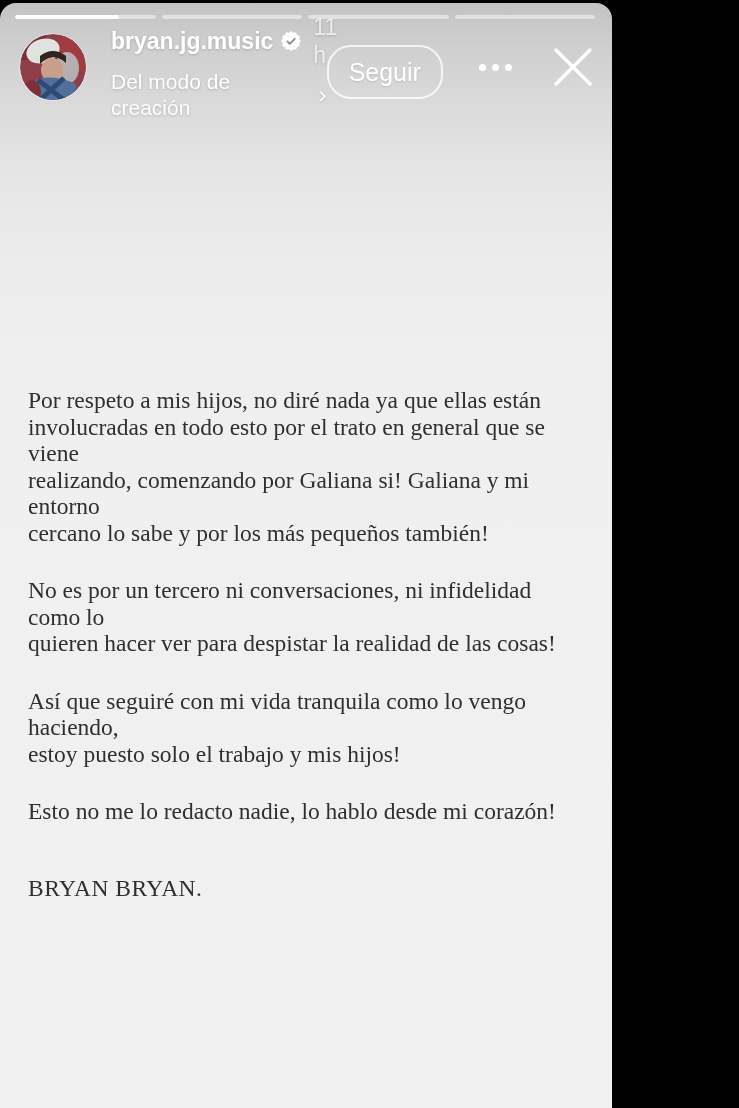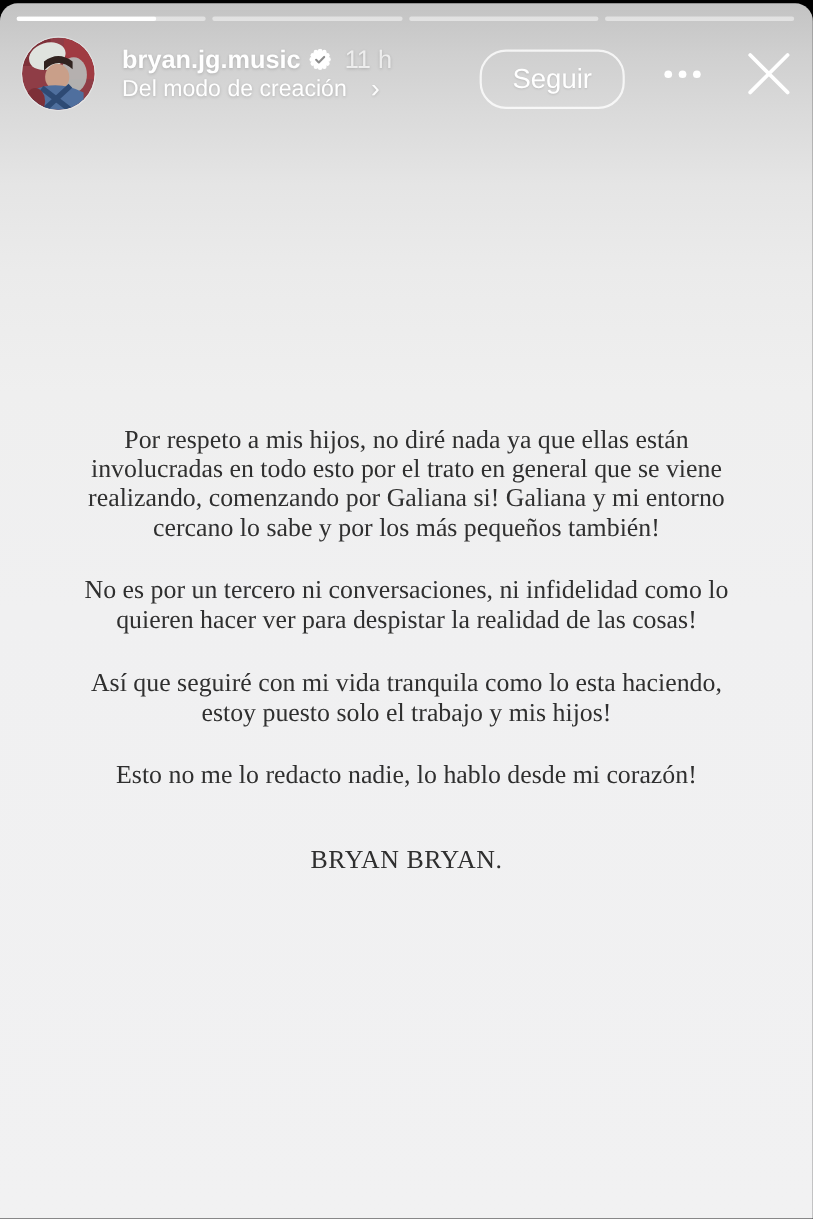--- a/index.html
+++ b/index.html
@@ -6,21 +6,21 @@
     --text:#2f2f2f; --header-text:#ffffff; --timestamp:rgba(255,255,255,0.72);
     --bg-top:#c3c3c3; --bg-bottom:#f1f1f2;
   }
   *{margin:0;padding:0;box-sizing:border-box;}
   html,body{width:739px;height:1108px;background:#000;overflow:hidden;
     font-family:"Liberation Sans",sans-serif;}
   .stage{position:relative;width:739px;height:1108px;background:#000;}
 
   
   .story-card{
-    position:absolute;left:0;top:3px;width:739px;height:1105px;
+    position:absolute;left:0;top:3px;width:612px;height:1105px;
     border-radius:16px 16px 0 0;overflow:hidden;
     background:linear-gradient(180deg,var(--bg-top) 0%,#cfcfcf 4%,#dadada 9%,
       #e5e5e5 15%,#ebebeb 22%,#efefef 32%,#f0f0f1 50%,var(--bg-bottom) 100%);
   }
 
   
   .progress{position:absolute;top:12px;left:15px;right:17px;display:flex;gap:6px;}
   .seg{flex:1;height:4px;border-radius:2px;background:rgba(255,255,255,0.48);overflow:hidden;}
   .seg-fill{height:100%;border-radius:2px;background:#fefefe;}
 
@@ -43,21 +43,21 @@
     border-radius:24px;background:transparent;color:#fff;font-size:25px;
     font-family:"Liberation Sans",sans-serif;display:flex;align-items:center;
     justify-content:center;cursor:pointer;text-shadow:0 1px 2px rgba(0,0,0,0.12);margin-top:10px;}
   .more-btn{margin-left:36px;display:flex;gap:6px;align-items:center;height:54px;
     cursor:pointer;background:none;border:none;}
   .dot{width:7px;height:7px;border-radius:50%;background:#fff;}
   .close-btn{margin-left:40px;width:44px;height:44px;display:flex;align-items:center;
     justify-content:center;cursor:pointer;background:none;border:none;}
 
   
-  .story-text{position:absolute;left:28px;right:28px;top:384px;text-align:center;
+  .story-text{position:absolute;left:28px;right:28px;top:384px;text-align:left;
     font-family:"Liberation Serif","DejaVu Serif",serif;color:var(--text);
     font-size:23.5px;line-height:26.5px;}
   .story-text p{white-space:pre-line;margin:0 0 31px 0;}
   .signature{margin-top:50px !important;letter-spacing:.5px;}
 </style>
 </head>
 <body>
 
 <div class="stage">
   <div class="story-card">
@@ -142,20 +142,20 @@
       </button>
     </div>
 
     <div class="story-text">
       <p>Por respeto a mis hijos, no diré nada ya que ellas están
 involucradas en todo esto por el trato en general que se viene
 realizando, comenzando por Galiana si! Galiana y mi entorno
 cercano lo sabe y por los más pequeños también!</p>
       <p>No es por un tercero ni conversaciones, ni infidelidad como lo
 quieren hacer ver para despistar la realidad de las cosas!</p>
-      <p>Así que seguiré con mi vida tranquila como lo esta haciendo,
+      <p>Así que seguiré con mi vida tranquila como lo vengo haciendo,
 estoy puesto solo el trabajo y mis hijos!</p>
       <p>Esto no me lo redacto nadie, lo hablo desde mi corazón!</p>
       <p class="signature">BRYAN BRYAN.</p>
     </div>
 
   </div>
 </div>
 
 </body></html>

